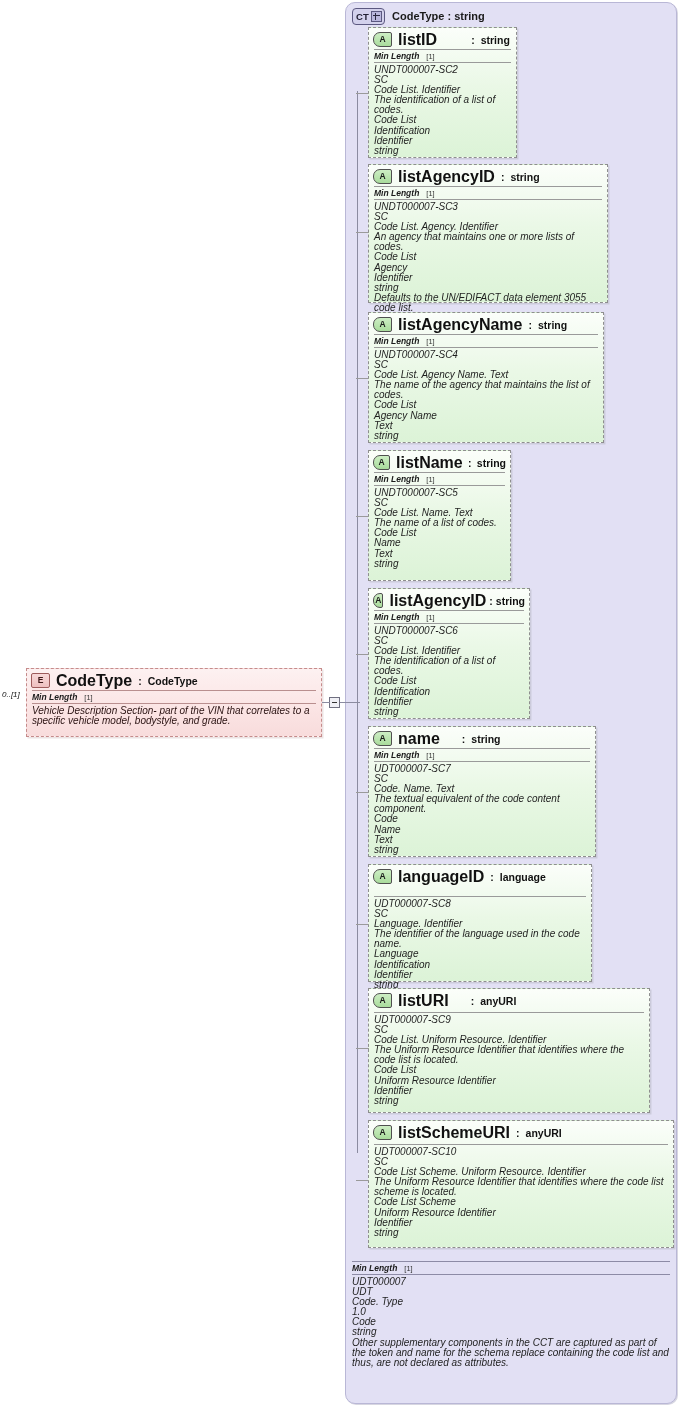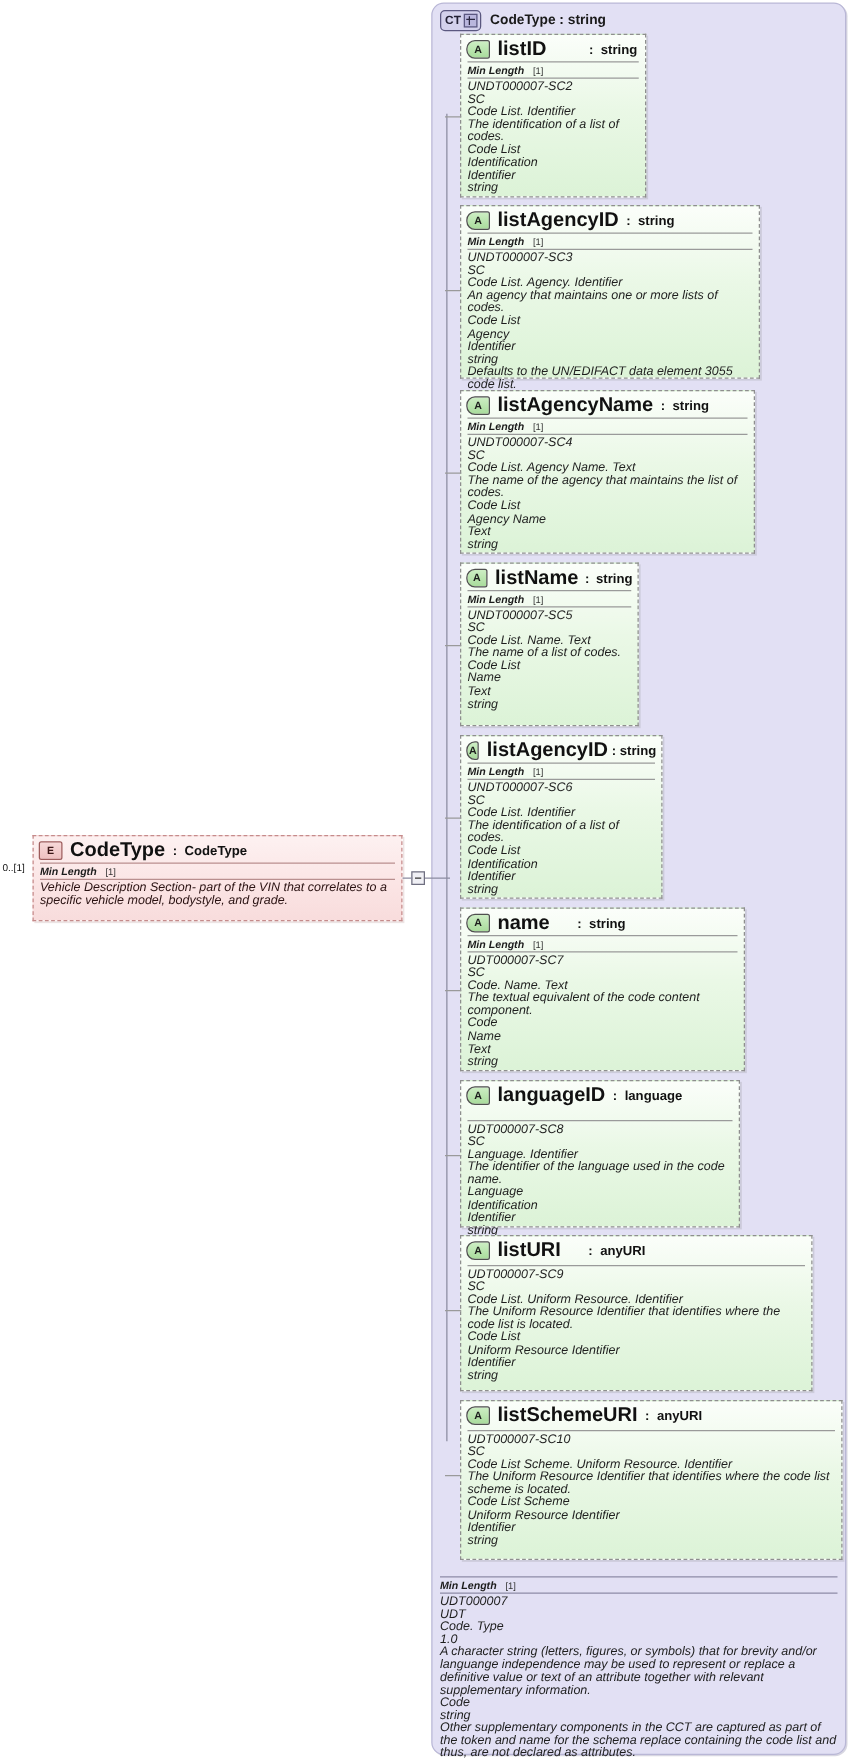--- a/index.html
+++ b/index.html
@@ -131,21 +131,21 @@
     border:1px dashed #c58b8b;
     background:linear-gradient(to bottom,#fdf1f1 0%,#fbe4e4 60%,#f8dcdc 100%);
     box-shadow:1.5px 1.5px 0 rgba(170,130,130,.22);
   }
   .node.elem .facet-row{border-color:#b98f8f;}
   .node.elem .doc{color:#2a1212;}
 
   
   .card-label{
     position:absolute;
-    font-size:8px; color:#111;
+    font-size:8px; font-style:italic; color:#111;
     white-space:nowrap;
   }
 
   
   .line{position:absolute;background:#8b8ba0;}
   .line.h{height:1px;}
   .line.v{width:1px;}
   .stub{position:absolute;background:#9a9a9a;height:1px;}
   .toggle-box{
     position:absolute;
@@ -193,21 +193,20 @@
     <div class="ct-footer" style="top:1258px;">
       <div class="facet-row">
         <span class="facet-name">Min Length</span>
         <span class="facet-card">[1]</span>
       </div>
       <div class="doc">
         <div>UDT000007</div>
         <div>UDT</div>
         <div>Code. Type</div>
         <div>1.0</div>
-        <div>A character string (letters, figures, or symbols) that for brevity and/or languange independence may be used to represent or replace a definitive value or text of an attribute together with relevant supplementary information.</div>
         <div>Code</div>
         <div>string</div>
         <div>Other supplementary components in the CCT are captured as part of the token and name for the schema replace containing the code list and thus, are not declared as attributes.</div>
       </div>
     </div>
   </div>
 
   <div class="node attr" style="left:368px; top:27px; width:149px; height:131px;">
     <div class="node-head">
       <span class="a-badge">A</span>

